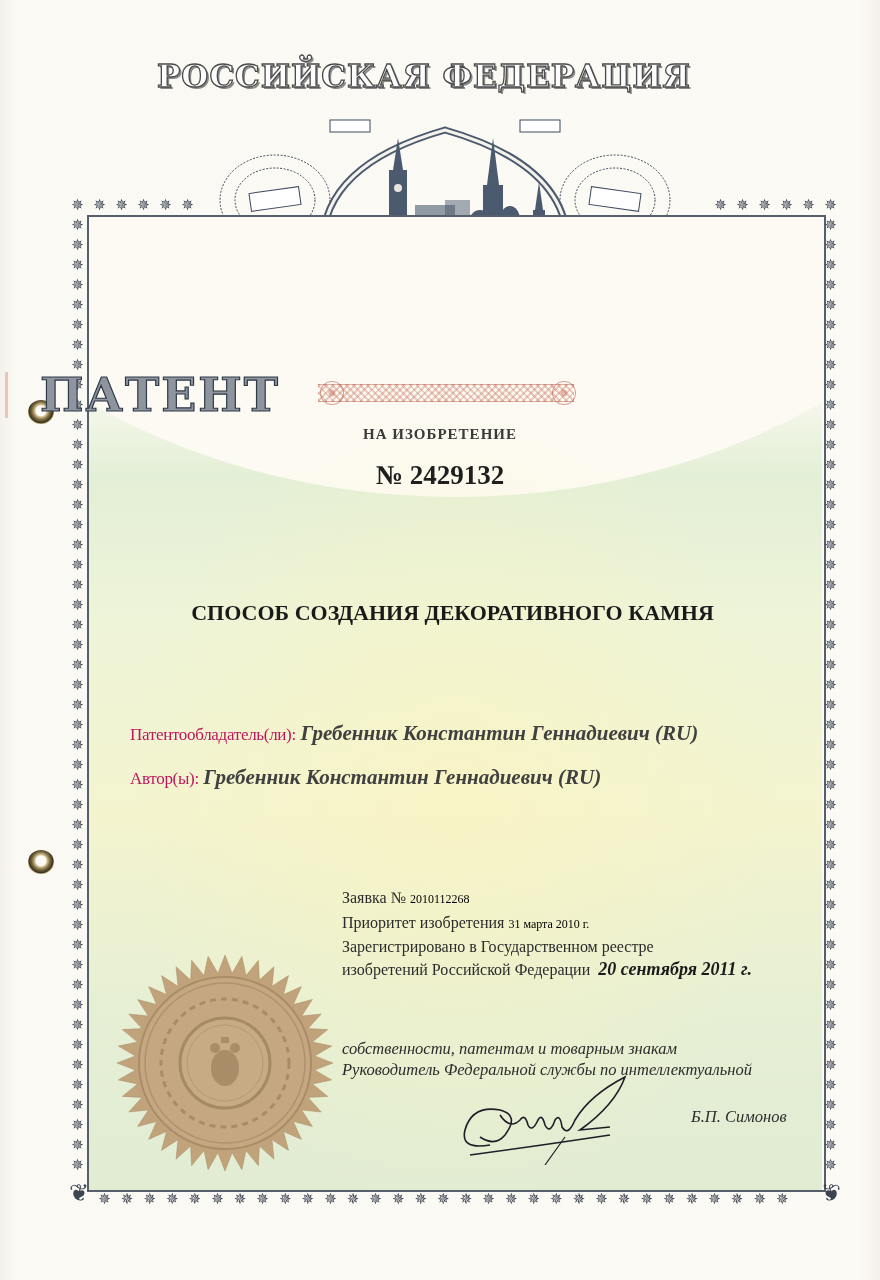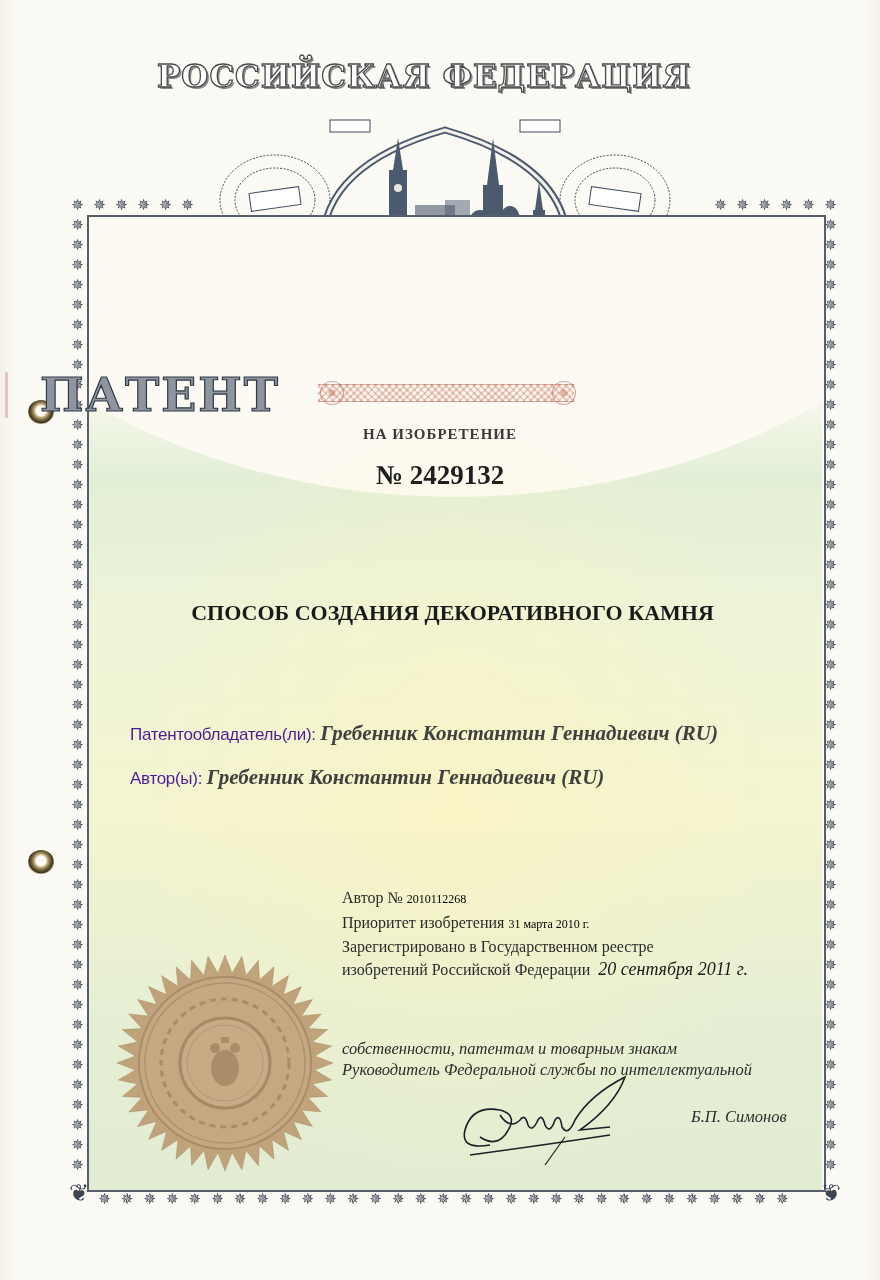--- a/index.html
+++ b/index.html
@@ -79,26 +79,26 @@
     position:absolute; top:460px; left:0; width:880px; text-align:center;
     font-size:27px; font-weight:bold; color:#1f1f1f;
   }
   .invention-title {
     position:absolute; top:600px; left:0; width:905px; text-align:center;
     font-size:22px; font-weight:bold; color:#1a1a1a;
   }
   .party-line {
     position:absolute; left:130px; font-size:18px; color:#2a2a2a; white-space:nowrap;
   }
-  .party-line .label { font-family:Liberation Sans, sans-serif; font-size:17px; letter-spacing:-0.3px; color:#4c1d95; }
+  .party-line .label { font-family:Liberation Serif, serif; font-size:17px; letter-spacing:-0.3px; color:#be185d; }
   .party-line .value { font-style:italic; font-weight:bold; font-size:21px; color:#404040; }
   .details { position:absolute; left:342px; top:887px; font-size:16px; color:#2b2b2b; }
   .details .row { height:22px; line-height:22px; white-space:nowrap; }
   .details .bold { font-weight:normal; font-size:12px; color:#000000; }
-  .details .bold-it { font-weight:normal; font-style:italic; font-size:18px; color:#1a1a1a; }
+  .details .bold-it { font-weight:bold; font-style:italic; font-size:18px; color:#1a1a1a; }
   .official {
     position:absolute; left:342px; top:1038px; font-style:italic; font-size:16.5px; line-height:21px; color:#2c2c2c;
   }
   .signatory { position:absolute; left:691px; top:1107px; font-style:italic; font-size:16.5px; color:#2c2c2c; }
   .signature { position:absolute; left:450px; top:1075px; width:200px; height:90px; }
   .seal { position:absolute; left:115px; top:953px; width:220px; height:220px; }
   .grommet {
     position:absolute; left:28px; width:26px; height:24px; border-radius:50%;
     background:radial-gradient(circle at 50% 45%,#fcfaf4 0 5px,#d8c79a 6px,#7b6a3d 9px,#3a3322 12px,#b7a372 13px);
   }
@@ -332,21 +332,21 @@
   <span class="label">Патентообладатель(ли):</span>
   <span class="value">Гребенник Константин Геннадиевич (RU)</span>
 </div>
 <div class="party-line" style="top:765px;">
   <span class="label">Автор(ы):</span>
   <span class="value">Гребенник Константин Геннадиевич (RU)</span>
 </div>
 
 <div class="details">
   <div class="row">
-    <span>Автор №</span>
+    <span>Заявка №</span>
     <span class="bold">2010112268</span>
   </div>
   <div class="row" style="margin-top:3px">
     <span>Приоритет изобретения</span>
     <span class="bold">31 марта 2010 г.</span>
   </div>
   <div class="row" style="margin-top:2px">
     <span>Зарегистрировано в Государственном реестре</span>
   </div>
   <div class="row">

